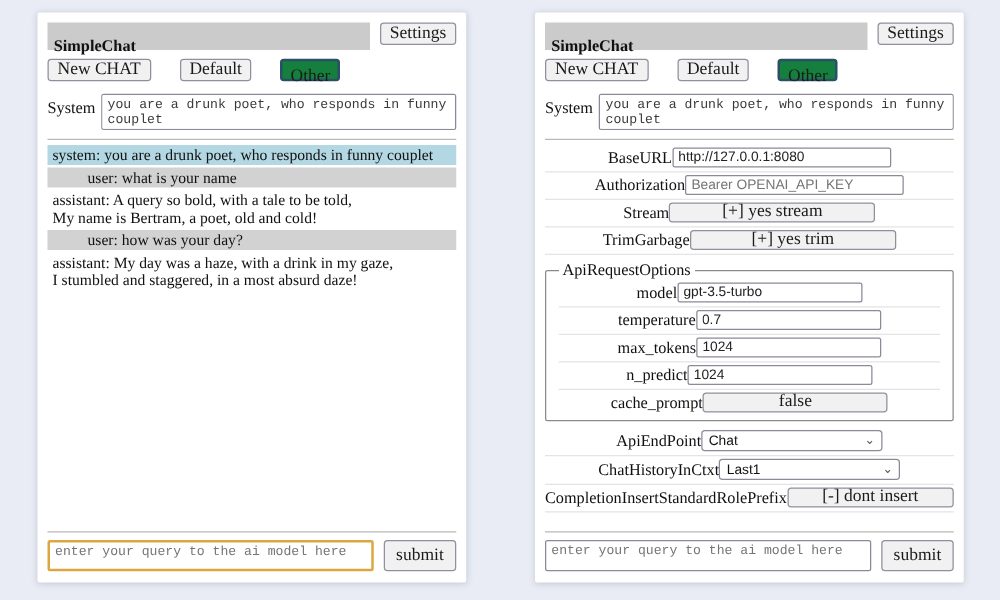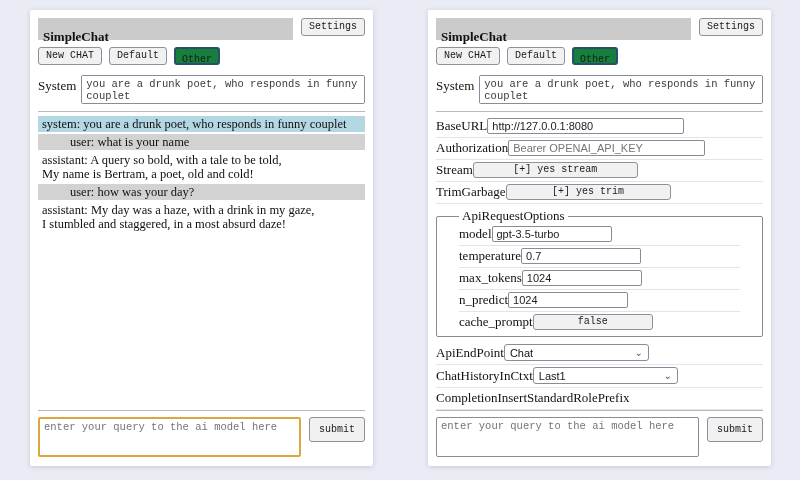--- a/index.html
+++ b/index.html
@@ -19,25 +19,25 @@
   .panel.left  { left:30px; }
   .panel.right { left:428px; }
 
   
   .header { display:flex; gap:8px; align-items:flex-start; }
   .titlebar {
     flex:1; background:#cbcbcb; height:17px;
     font-weight:bold; font-size:13px; padding:11px 5px; color:#111;
   }
   button {
-    font-family:Liberation Mono, monospace; font-size:10px;
+    font-family:Liberation Serif, serif; font-size:14px;
     background:#f1f1f1; border:1px solid #8f8f9d; border-radius:3px;
     padding:1px 7px; height:18px; color:#1a1a1a; cursor:pointer; line-height:1;
   }
-  .sessions { margin-top:7px; display:flex; gap:7px; }
+  .sessions { margin-top:7px; display:flex; gap:23px; }
   .sessions button.active {
     background:#15803d; border:2px solid #2b4f68; padding:6px 6px;
   }
 
   
   .system-row { margin-top:10px; display:flex; gap:5px; }
   .system-row label { font-size:13px; padding-top:3px; color:#111; }
   textarea {
     font-family:"Liberation Mono","DejaVu Sans Mono", monospace;
     font-size:10.5px; color:#3a3a3a;
@@ -55,52 +55,52 @@
     padding:1px 4px; margin-bottom:2px; white-space:pre-line;
   }
   .msg.system    { background:#b3d8e4; }
   .msg.user      { background:#d2d2d2;padding-left:32px; }
   .msg.assistant { background:#ffffff; }
 
   
   .bottom { position:absolute; left:8px; right:8px; bottom:9px; }
   .bottom hr.divider { margin:0 0 6px; }
   .query-row { display:flex; gap:8px; align-items:stretch; }
-  .query-row textarea { flex:1; height:40px; }
+  .query-row textarea { flex:1; height:25px; }
   .panel.left .query-row textarea { border:2px solid #dca741; }
   .query-row button.submit { height:25px; padding:1px 9px; }
 
   
   .settings { margin-top:2px; }
   .srow {
-    display:flex; align-items:center; justify-content:flex-start;
+    display:flex; align-items:center; justify-content:center;
     padding:2px 0 3px; border-bottom:1px solid #e4e4e6; min-height:20px;
   }
   .srow > label { font-size:13px; color:#111; }
   .ctl-input {
-    width:197px; height:16px;
+    width:175px; height:16px;
     font-family:"Liberation Sans", sans-serif; font-size:11px; color:#222;
     border:1px solid #8a8a99; border-radius:2px; padding:0 4px; outline:none;
     background:#fff;
   }
   button.ctl-btn { width:165px; height:16px; padding:0 4px; }
   .sel {
     width:145px; height:17px; background:#fff;
     border:1px solid #8a8a99; border-radius:3px;
     display:flex; align-items:center; justify-content:space-between;
     padding:0 5px; font-family:"Liberation Sans", sans-serif; font-size:11px;
     color:#111; cursor:pointer;
   }
   .sel .chev { color:#555; font-size:10px; line-height:1; }
   fieldset.aro {
     border:1px solid #8a8a8a; border-radius:2px;
-    margin:4px 0 5px; padding:0 22px 3px;
+    margin:4px 0 5px; padding:0 10px 3px;
   }
   fieldset.aro legend { font-size:13px; padding:0 3px; color:#111; }
-  fieldset.aro .ctl-input, fieldset.aro button.ctl-btn { width:120px; }
+  fieldset.aro .ctl-input, fieldset.aro button.ctl-btn { width:148px; }
 </style>
 </head>
 <body>
 
 <div class="panel left">
   <div class="header">
     <div class="titlebar">SimpleChat</div>
     <button>Settings</button>
   </div>
 
@@ -218,20 +218,21 @@
       <label>ChatHistoryInCtxt</label>
       <div class="sel">
         <span>Last1</span>
         <span class="chev">⌄</span>
       </div>
     </div>
 
 
     <div class="srow">
       <label>CompletionInsertStandardRolePrefix</label>
+      <button class="ctl-btn">[-] dont insert</button>
     </div>
 
   </div>
 
   <div class="bottom">
     <hr class="divider">
     <div class="query-row">
       <textarea spellcheck="false" placeholder="enter your query to the ai model here" style=""></textarea>
       <button class="submit">submit</button>
     </div>

